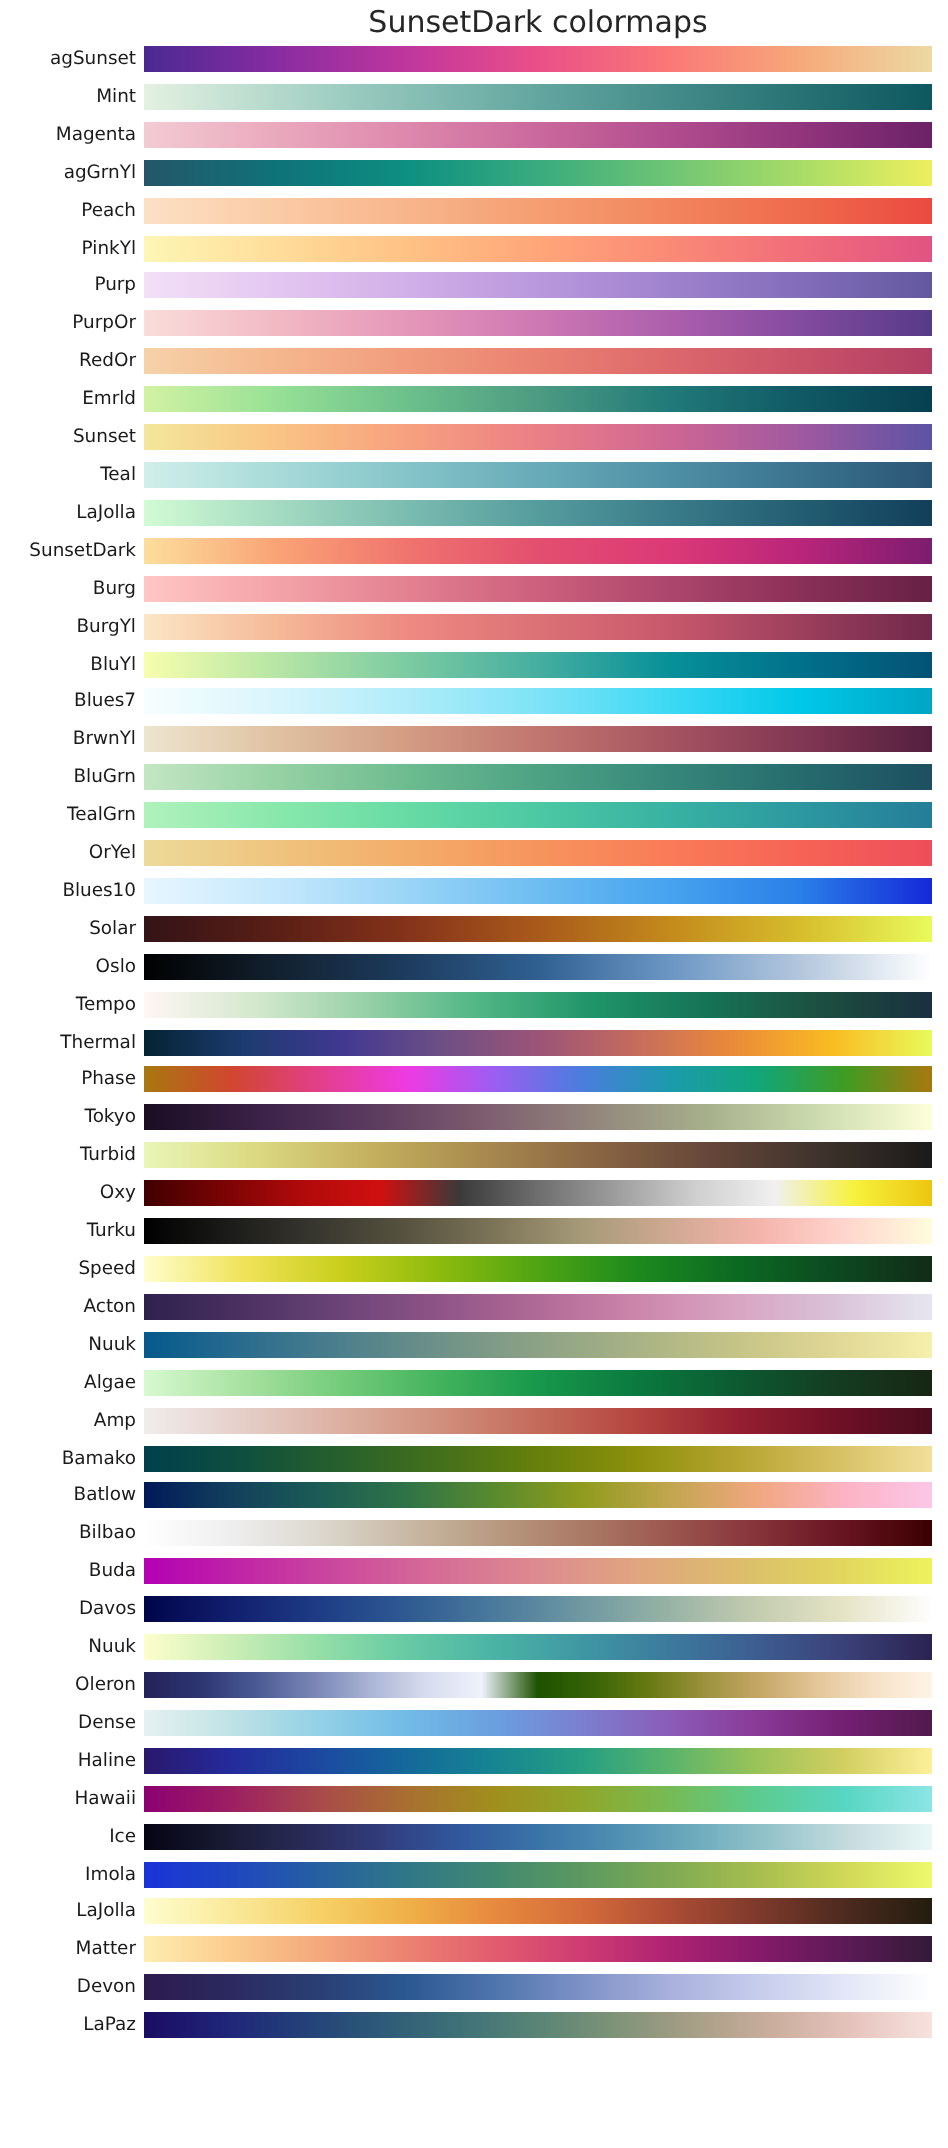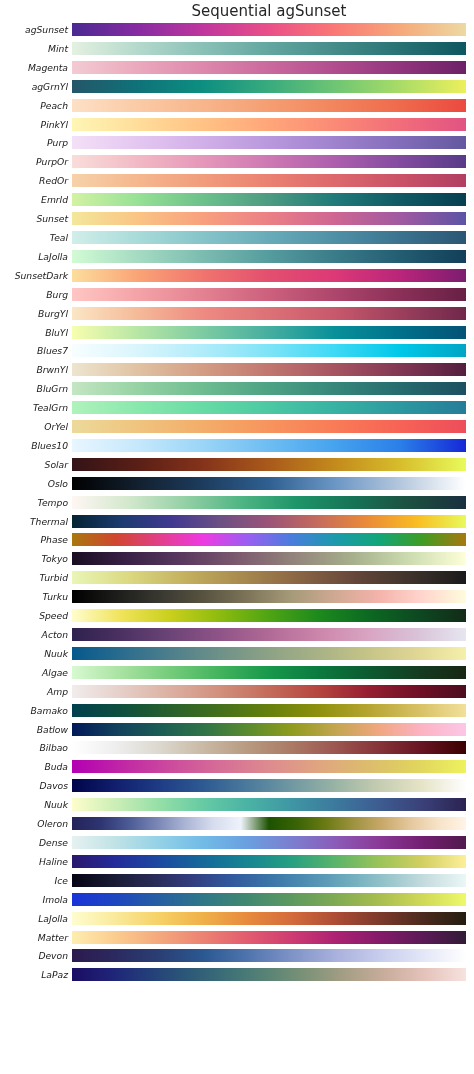--- a/index.html
+++ b/index.html
@@ -25,21 +25,20 @@
     color: #262626;
     font-family: "DejaVu Sans", sans-serif;
     line-height: 18px;
     white-space: nowrap;
   }
   #rows {
     position: absolute;
     left: 0;
     top: 23px;
     width: 432px;
-    font-style: italic;
   }
   .cmap-row {
     position: relative;
     height: 18.92px;
     width: 474px;
   }
   .cmap-label {
     position: absolute;
     right: 406px;
     top: 0;
@@ -57,21 +56,21 @@
     top: 0;
     width: 394px;
     height: 13px;
   }
 </style>
 </head>
 <body>
 
 <div id="figure">
 
-  <div id="chart-title">Sequential agSunset</div>
+  <div id="chart-title">SunsetDark colormaps</div>
 
   <div id="rows">
       <div class="cmap-row">
         <div class="cmap-label">agSunset</div>
         <div class="cmap-bar" style="background: linear-gradient(to right, rgb(75, 41, 145) 0%, rgb(135, 44, 162) 16.667%, rgb(192, 54, 157) 33.333%, rgb(234, 79, 136) 50%, rgb(250, 120, 118) 66.667%, rgb(246, 169, 122) 83.333%, rgb(237, 217, 163) 100%);"></div>
       </div>
       <div class="cmap-row">
         <div class="cmap-label">Mint</div>
         <div class="cmap-bar" style="background: linear-gradient(to right, rgb(228, 241, 225) 0%, rgb(180, 217, 204) 16.667%, rgb(137, 192, 182) 33.333%, rgb(99, 166, 160) 50%, rgb(68, 140, 138) 66.667%, rgb(40, 114, 116) 83.333%, rgb(13, 88, 95) 100%);"></div>
       </div>
@@ -181,20 +180,24 @@
       </div>
       <div class="cmap-row">
         <div class="cmap-label">Tokyo</div>
         <div class="cmap-bar" style="background: linear-gradient(to right, rgb(26, 13, 34) 0%, rgb(58, 33, 71) 14.286%, rgb(91, 58, 96) 28.571%, rgb(125, 92, 111) 42.857%, rgb(147, 134, 124) 57.143%, rgb(167, 176, 140) 71.429%, rgb(205, 220, 176) 85.714%, rgb(253, 255, 217) 100%);"></div>
       </div>
       <div class="cmap-row">
         <div class="cmap-label">Turbid</div>
         <div class="cmap-bar" style="background: linear-gradient(to right, rgb(233, 246, 183) 0%, rgb(219, 217, 129) 14.286%, rgb(196, 177, 95) 28.571%, rgb(169, 138, 78) 42.857%, rgb(138, 102, 68) 57.143%, rgb(102, 71, 58) 71.429%, rgb(63, 51, 44) 85.714%, rgb(26, 26, 26) 100%);"></div>
       </div>
       <div class="cmap-row">
+        <div class="cmap-label">Oxy</div>
+        <div class="cmap-bar" style="background: linear-gradient(to right, rgb(64, 0, 0) 0%, rgb(122, 3, 4) 10%, rgb(176, 10, 10) 20%, rgb(208, 16, 16) 30%, rgb(58, 58, 58) 40%, rgb(110, 110, 110) 50%, rgb(158, 158, 158) 60%, rgb(207, 207, 207) 70%, rgb(240, 240, 240) 80%, rgb(247, 242, 62) 90%, rgb(237, 198, 14) 100%);"></div>
+      </div>
+      <div class="cmap-row">
         <div class="cmap-label">Turku</div>
         <div class="cmap-bar" style="background: linear-gradient(to right, rgb(0, 0, 0) 0%, rgb(28, 28, 26) 11.111%, rgb(57, 56, 48) 22.222%, rgb(87, 83, 64) 33.333%, rgb(125, 116, 88) 44.444%, rgb(165, 154, 120) 55.556%, rgb(207, 169, 146) 66.667%, rgb(244, 179, 171) 77.778%, rgb(255, 213, 205) 88.889%, rgb(255, 252, 221) 100%);"></div>
       </div>
       <div class="cmap-row">
         <div class="cmap-label">Speed</div>
         <div class="cmap-bar" style="background: linear-gradient(to right, rgb(255, 253, 205) 0%, rgb(240, 227, 90) 12.5%, rgb(201, 207, 28) 25%, rgb(141, 187, 14) 37.5%, rgb(79, 164, 19) 50%, rgb(29, 138, 29) 62.5%, rgb(12, 106, 34) 75%, rgb(13, 74, 33) 87.5%, rgb(18, 43, 23) 100%);"></div>
       </div>
       <div class="cmap-row">
         <div class="cmap-label">Acton</div>
         <div class="cmap-bar" style="background: linear-gradient(to right, rgb(46, 33, 77) 0%, rgb(75, 49, 98) 12.5%, rgb(108, 68, 119) 25%, rgb(143, 84, 135) 37.5%, rgb(176, 106, 150) 50%, rgb(204, 134, 171) 62.5%, rgb(216, 164, 194) 75%, rgb(217, 194, 216) 87.5%, rgb(230, 230, 240) 100%);"></div>
@@ -241,20 +244,24 @@
       </div>
       <div class="cmap-row">
         <div class="cmap-label">Dense</div>
         <div class="cmap-bar" style="background: linear-gradient(to right, rgb(230, 241, 241) 0%, rgb(191, 226, 230) 11.111%, rgb(147, 209, 230) 22.222%, rgb(113, 187, 230) 33.333%, rgb(106, 159, 224) 44.444%, rgb(123, 127, 208) 55.556%, rgb(138, 92, 184) 66.667%, rgb(138, 58, 151) 77.778%, rgb(115, 31, 114) 88.889%, rgb(81, 26, 76) 100%);"></div>
       </div>
       <div class="cmap-row">
         <div class="cmap-label">Haline</div>
         <div class="cmap-bar" style="background: linear-gradient(to right, rgb(42, 24, 108) 0%, rgb(36, 43, 155) 11.111%, rgb(28, 73, 161) 22.222%, rgb(20, 105, 154) 33.333%, rgb(22, 133, 146) 44.444%, rgb(38, 159, 130) 55.556%, rgb(90, 180, 107) 66.667%, rgb(154, 195, 88) 77.778%, rgb(211, 207, 97) 88.889%, rgb(253, 239, 154) 100%);"></div>
       </div>
       <div class="cmap-row">
+        <div class="cmap-label">Hawaii</div>
+        <div class="cmap-bar" style="background: linear-gradient(to right, rgb(140, 1, 114) 0%, rgb(157, 31, 98) 11.111%, rgb(168, 74, 74) 22.222%, rgb(169, 111, 49) 33.333%, rgb(160, 143, 28) 44.444%, rgb(144, 167, 42) 55.556%, rgb(118, 187, 85) 66.667%, rgb(92, 203, 142) 77.778%, rgb(88, 214, 195) 88.889%, rgb(140, 229, 229) 100%);"></div>
+      </div>
+      <div class="cmap-row">
         <div class="cmap-label">Ice</div>
         <div class="cmap-bar" style="background: linear-gradient(to right, rgb(4, 4, 19) 0%, rgb(24, 26, 51) 10%, rgb(40, 42, 85) 20%, rgb(50, 60, 125) 30%, rgb(49, 88, 156) 40%, rgb(58, 116, 168) 50%, rgb(79, 143, 178) 60%, rgb(109, 171, 189) 70%, rgb(151, 197, 203) 80%, rgb(200, 221, 224) 90%, rgb(234, 247, 247) 100%);"></div>
       </div>
       <div class="cmap-row">
         <div class="cmap-label">Imola</div>
         <div class="cmap-bar" style="background: linear-gradient(to right, rgb(26, 51, 216) 0%, rgb(30, 70, 192) 11.111%, rgb(38, 96, 161) 22.222%, rgb(47, 119, 136) 33.333%, rgb(65, 136, 113) 44.444%, rgb(92, 153, 96) 55.556%, rgb(127, 170, 83) 66.667%, rgb(167, 189, 79) 77.778%, rgb(208, 216, 87) 88.889%, rgb(238, 249, 106) 100%);"></div>
       </div>
       <div class="cmap-row">
         <div class="cmap-label">LaJolla</div>
         <div class="cmap-bar" style="background: linear-gradient(to right, rgb(254, 253, 207) 0%, rgb(250, 233, 154) 11.111%, rgb(246, 209, 102) 22.222%, rgb(240, 176, 72) 33.333%, rgb(231, 138, 62) 44.444%, rgb(212, 107, 59) 55.556%, rgb(173, 77, 53) 66.667%, rgb(126, 58, 43) 77.778%, rgb(77, 42, 31) 88.889%, rgb(35, 29, 15) 100%);"></div>

